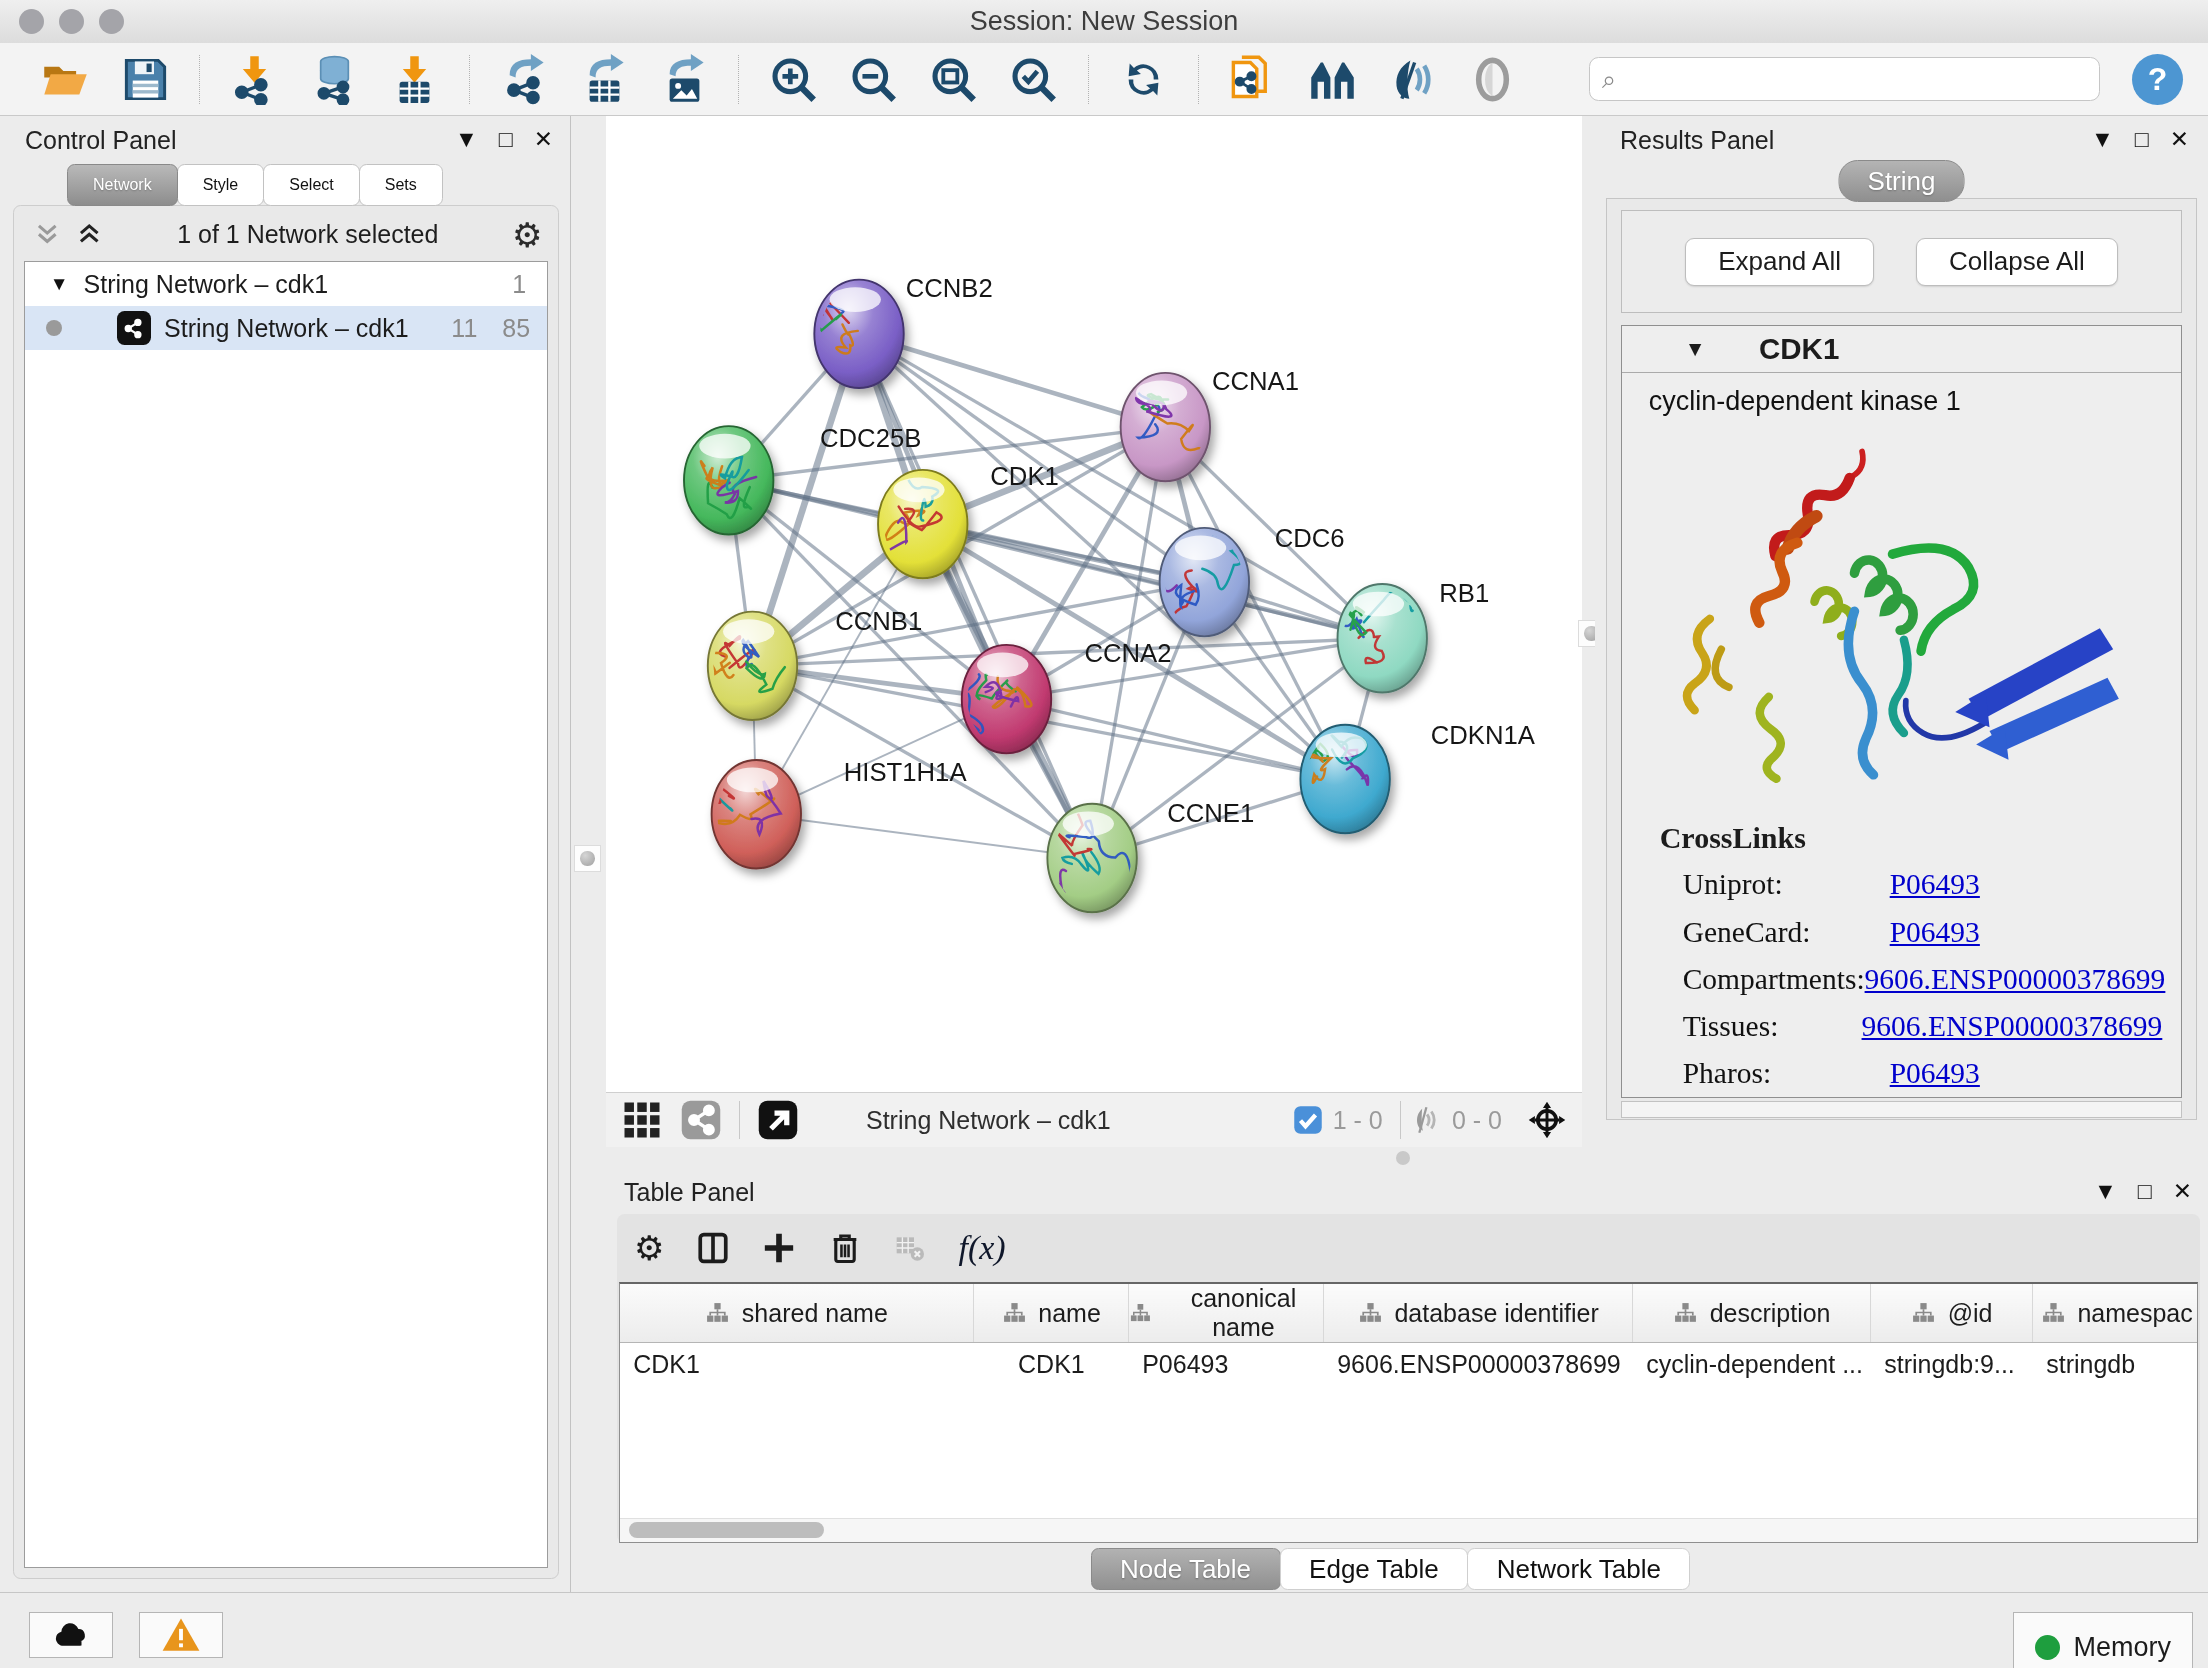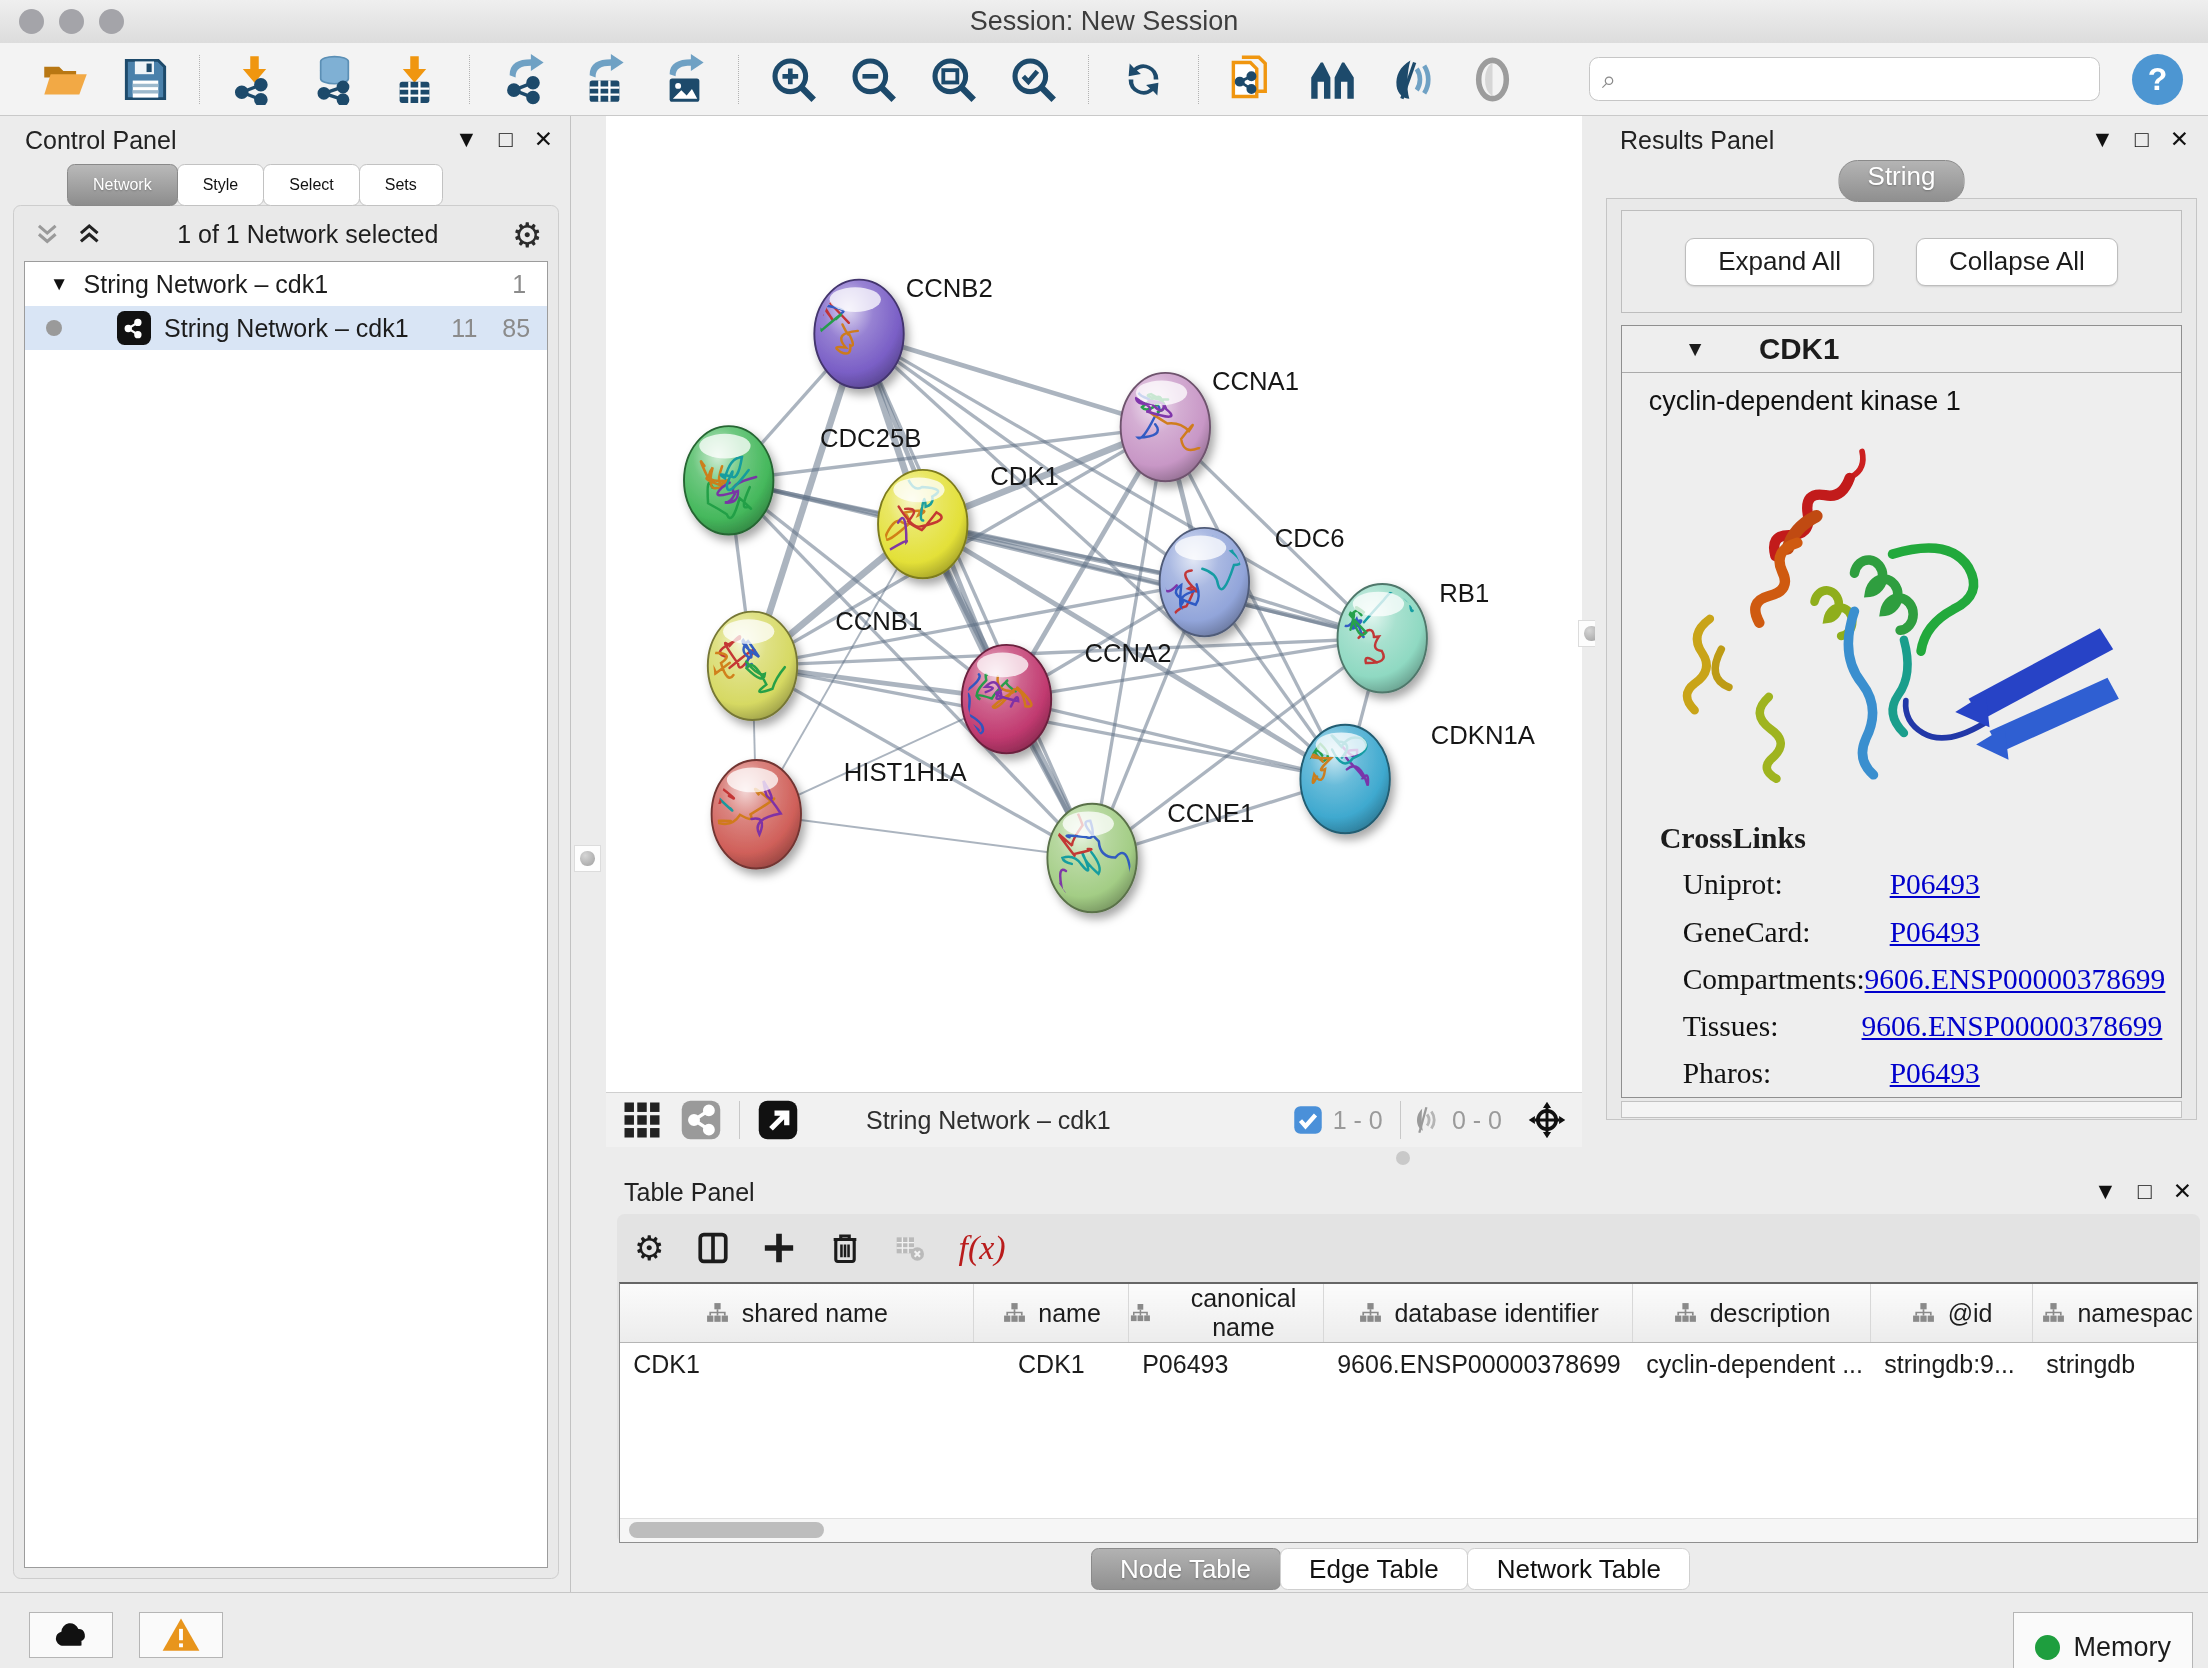--- a/index.html
+++ b/index.html
@@ -62,21 +62,21 @@
   .nt-count{font-size:25px;color:#9a9a9a;margin:0 9.5px}
   
   .grab-sq{width:25px;height:25px;background:#fdfdfd;border:1px solid #dcdcdc;display:flex;align-items:center;justify-content:center}
   .grab-dot{width:14.3px;height:14.3px;border-radius:50%;background:radial-gradient(circle at 35% 30%,#d6d6d6,#9e9e9e)}
   
   #results{left:1595px;top:116px;width:613px;height:1054px;background:#ececec}
   #rp-header-title{position:absolute;left:25px;top:9.5px}
   #rp-hicons{position:absolute;right:19px;top:9.5px}
   #rp-tab{position:absolute;left:50%;transform:translateX(-50%);top:44px;height:40px;padding:0 28.5px;
           background:linear-gradient(#b4b4b4,#8f8f8f);border:1px solid #8a8a8a;border-radius:19px;color:#fff;
-          font-size:26px;display:flex;align-items:flex-start;text-shadow:0 1px 1.9px rgba(0,0,0,.25);z-index:2}
+          font-size:26px;display:flex;align-items:center;text-shadow:0 1px 1.9px rgba(0,0,0,.25);z-index:2}
   #rp-outer{position:absolute;left:11.4px;right:11.4px;top:82px;height:920px;background:#e9e9e9;border:1px solid #c5c5c5}
   #rp-btnbox{position:absolute;left:13.3px;right:13.3px;top:11.4px;height:101px;border:1px solid #bdbdbd;background:#ececec;
              display:flex;align-items:center;justify-content:center;gap:42px}
   .rp-btn{height:46px;padding:0 32px;background:#fff;border:1px solid #bdbdbd;border-radius:9px;font-size:26px;
           display:flex;align-items:center;box-shadow:0 1px 1.9px rgba(0,0,0,.12)}
   #rp-entry{position:absolute;left:13.3px;right:13.3px;top:126px;height:771px;border:1px solid #8f8f8f;background:#eeeeee}
   #rp-entry-head{height:46px;border-bottom:1px solid #aaa;display:flex;align-items:center}
   #rp-entry-head .tri{margin:0 25px 0 63px;font-size:21px}
   #rp-gene{font-weight:bold;font-size:29.5px;margin-left:28.5px}
   #rp-desc{font-size:27px;margin:13.3px 0 0 27px;color:#111}
@@ -87,21 +87,21 @@
   .cl-label{width:207px;margin-left:23px;color:#111}
   .cl-link{color:#0000cc;text-decoration:underline}
   #rp-scroll{position:absolute;left:13.3px;right:13.3px;top:902px;height:15px;border:1px solid #c2c2c2;background:#f4f4f4}
   
   #table-panel{left:571px;top:1170px;width:1638px;height:422px;background:#ececec}
   #tp-title{position:absolute;left:53px;top:7.6px}
   #tp-hicons{position:absolute;right:17px;top:7.6px}
   #tp-inner{position:absolute;left:46px;right:9.5px;top:44px;height:329px;background:#e3e3e3;border-radius:7.6px}
   #tp-toolbar{height:68px;display:flex;align-items:center;padding-left:17px;gap:32px}
   .tpi{font-family:"DejaVu Sans",sans-serif;font-size:34px;color:#1c1c1c;display:flex;align-items:center}
-  #fx{font-family:"Liberation Serif",serif;font-style:italic;font-size:34px;color:#b91c1c}
+  #fx{font-family:"Liberation Serif",serif;font-style:italic;font-size:34px;color:#0f172a}
   #tp-tablebox{position:absolute;left:1.9px;right:1.9px;top:68px;bottom:0;background:#fff;border:1px solid #8f8f8f;
                border-top:2.9px solid #666;overflow:hidden}
   table{border-collapse:collapse;width:100%;table-layout:fixed}
   th{height:42px;background:linear-gradient(#fbfbfb,#ececec);border-bottom:1px solid #b5b5b5;border-right:1px solid #d8d8d8;
      font-weight:400;font-size:25px;padding:0}
   .th-in{display:flex;align-items:center;justify-content:center;gap:11.4px}
   td{height:42px;font-size:25px;padding:0 13.3px;white-space:nowrap;overflow:hidden}
   td.center{text-align:center}
   #tp-hscroll{position:absolute;left:0;right:0;bottom:0;height:23px;background:#f6f6f6;border-top:1px solid #e0e0e0}
   #tp-thumb{position:absolute;left:9.5px;top:2.9px;width:195px;height:16px;border-radius:8.6px;background:#bdbdbd}

